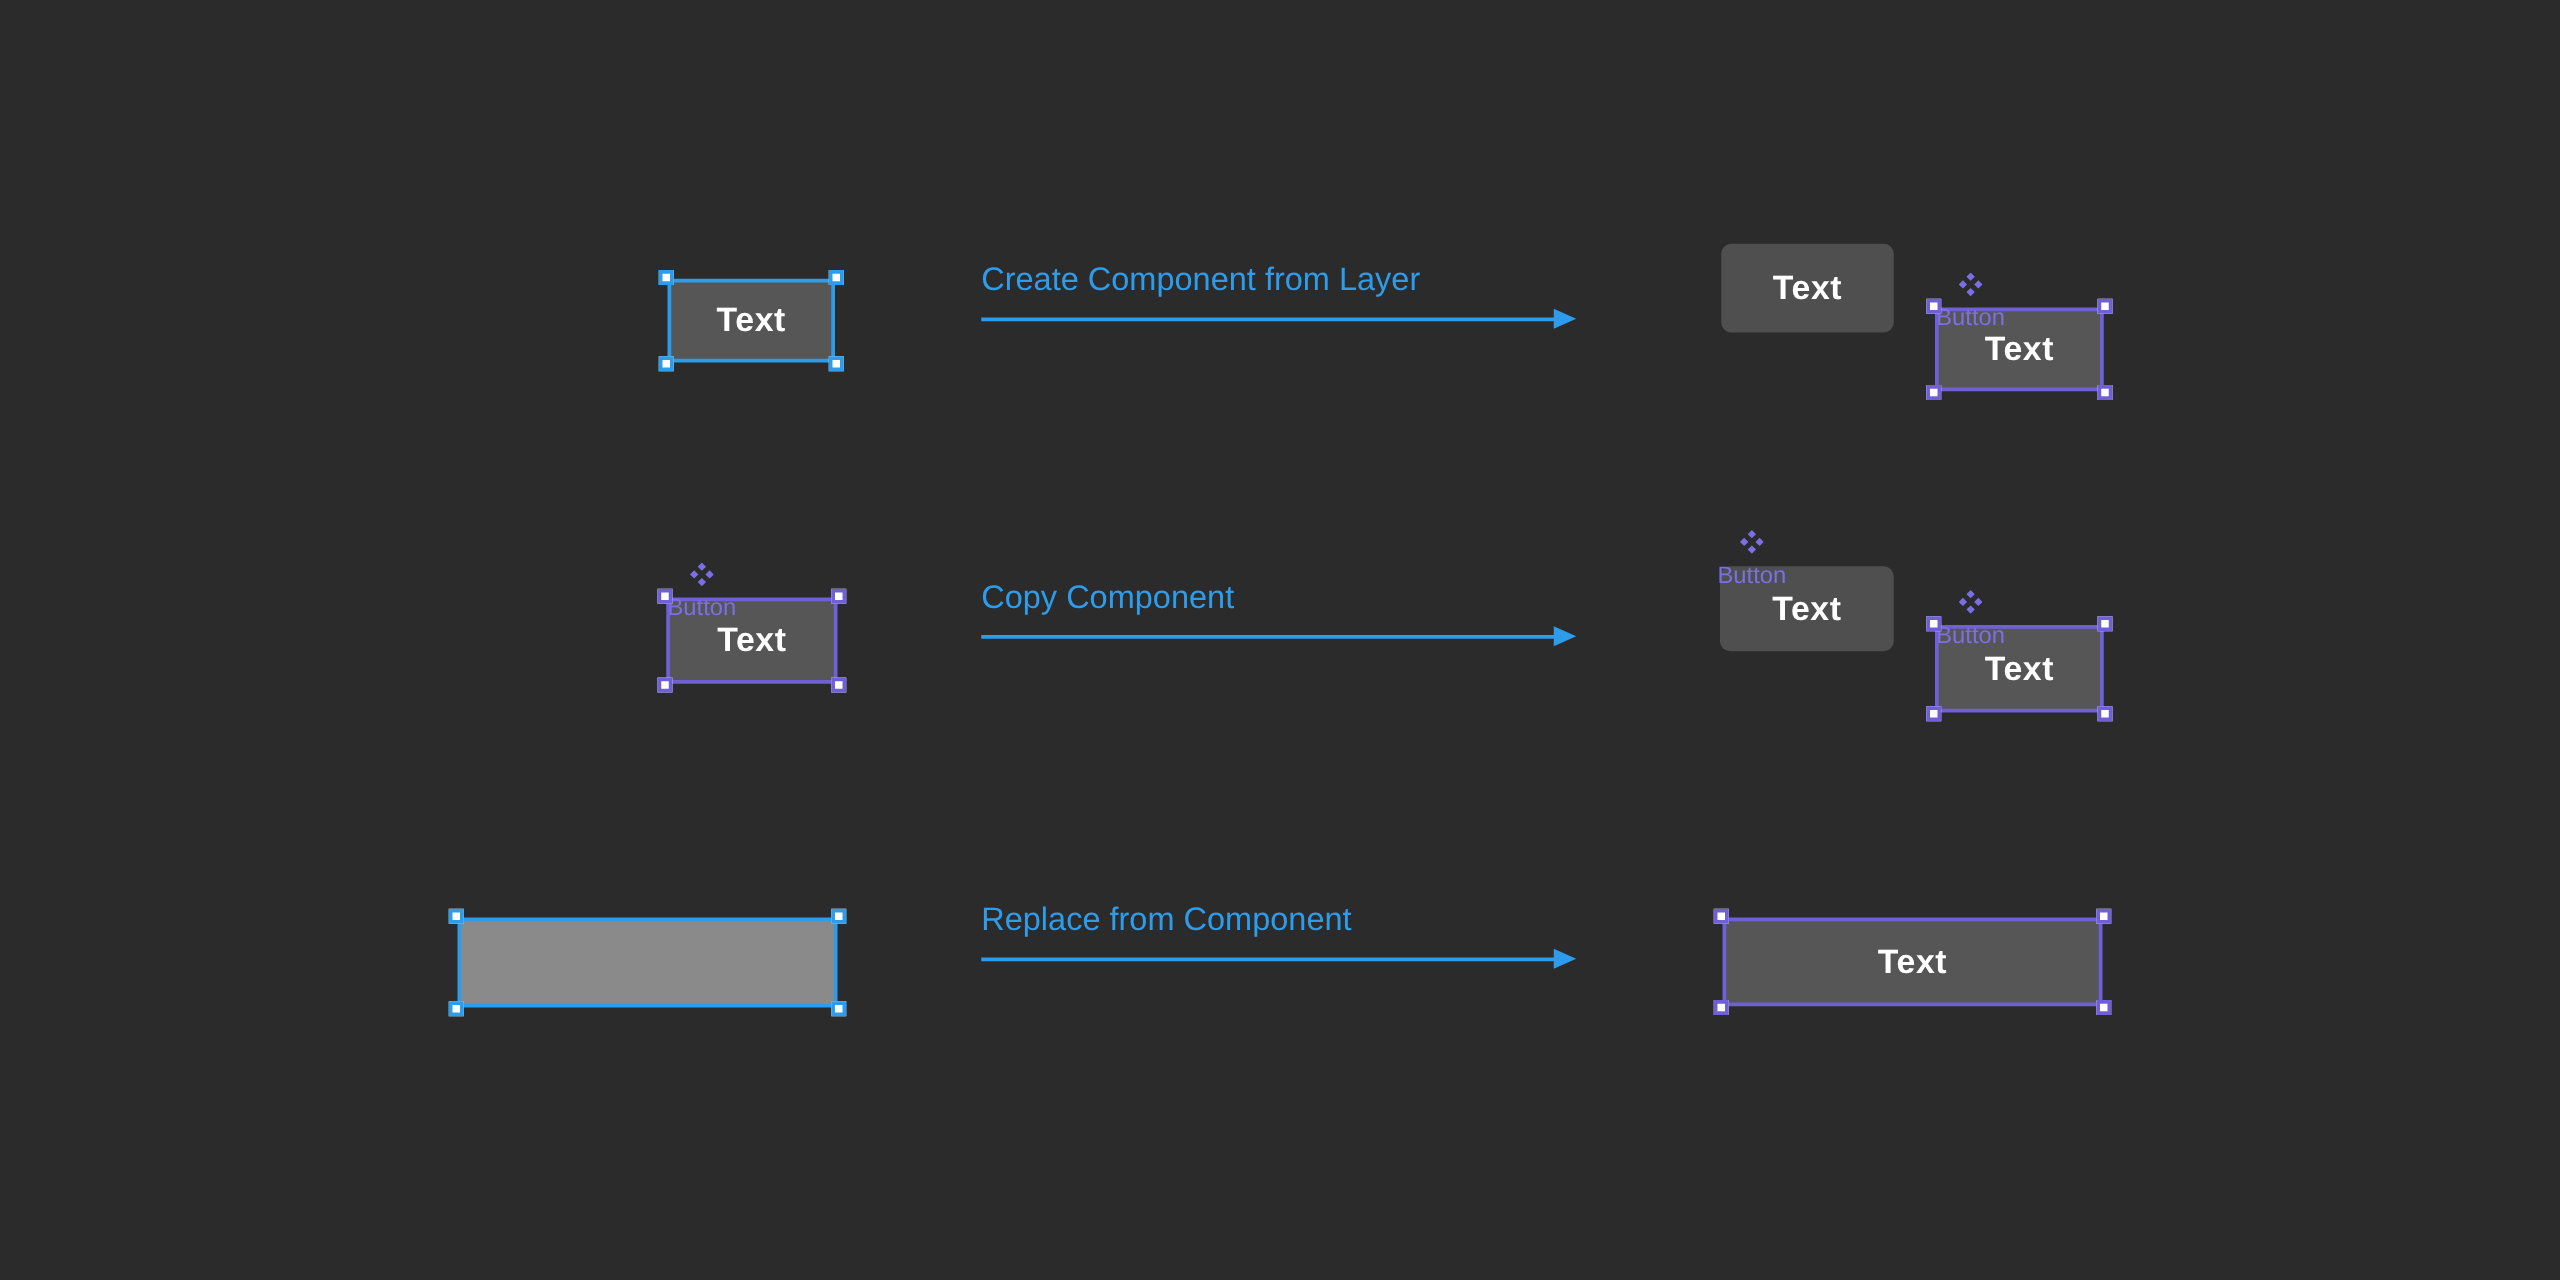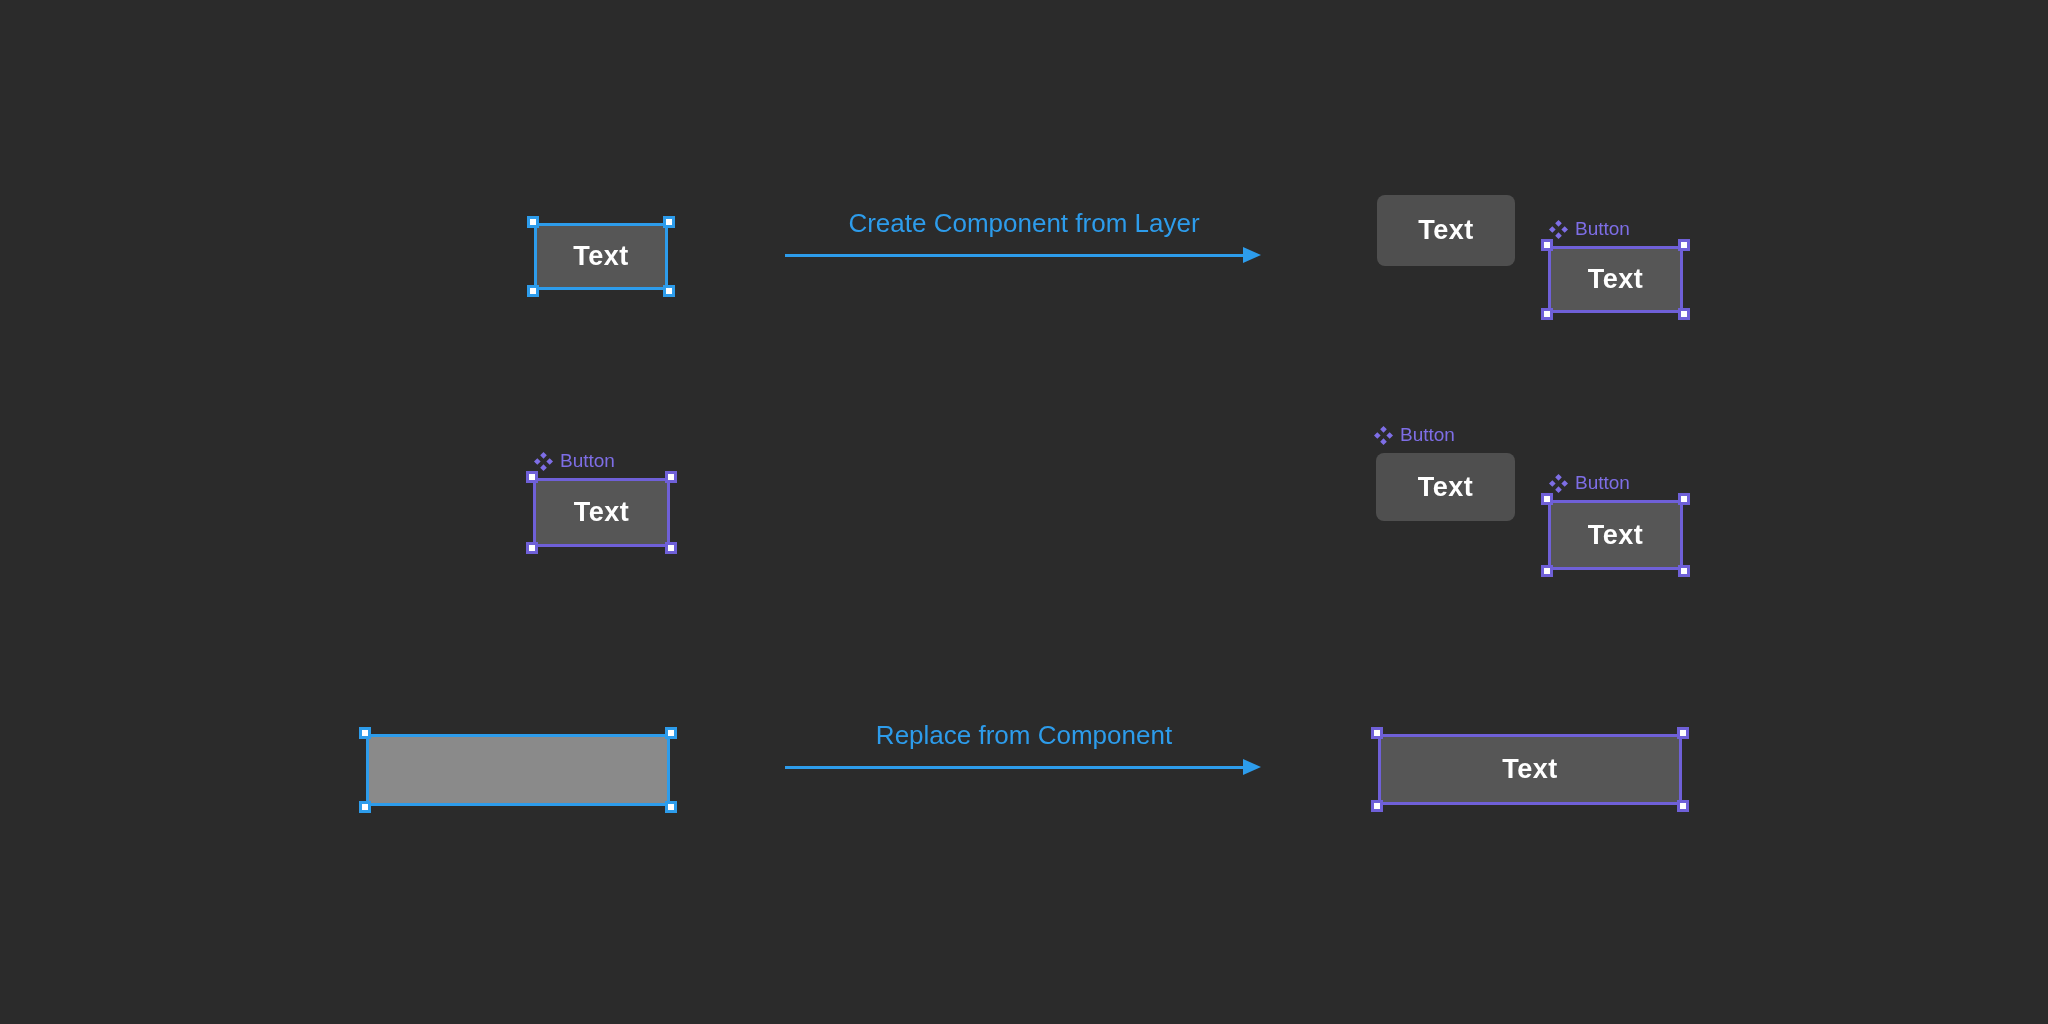--- a/index.html
+++ b/index.html
@@ -31,26 +31,26 @@
   
   .handle{position:absolute;width:12px;height:12px;background:var(--white);border:3px solid var(--blue);}
   .purple .handle{border-color:var(--purple-border);}
   .handle.tl{left:-10px;top:-10px;}
   .handle.tr{right:-10px;top:-10px;}
   .handle.bl{left:-10px;bottom:-10px;}
   .handle.br{right:-10px;bottom:-10px;}
 
   
   .comp-label{position:absolute;left:-2px;top:-31px;display:flex;align-items:center;gap:7px;
-    color:var(--purple);font-size:19px;line-height:22px;white-space:nowrap;}
+    color:var(--purple);font-size:19px;line-height:22px;white-space:nowrap;flex-direction:column;}
   .comp-label svg{display:block;}
 
   
   .arrow{position:absolute;width:478px;}
-  .arrow-label{width:100%;text-align:center;color:var(--blue);font-size:26px;line-height:32px;
+  .arrow-label{width:100%;color:var(--blue);font-size:26px;line-height:32px;
     margin-bottom:15px;white-space:nowrap;}
   .arrow-line{position:relative;width:460px;height:3px;background:var(--blue);}
   .arrow-head{position:absolute;left:458px;top:-7px;width:0;height:0;
     border-left:18px solid var(--blue);border-top:8.5px solid transparent;border-bottom:8.5px solid transparent;}
 </style>
 </head>
 <body>
 
 <div id="canvas">
 
@@ -100,20 +100,26 @@
       </svg>
       <span>Button</span>
     </div>
     <span class="handle tl"></span>
     <span class="handle tr"></span>
     <span class="handle bl"></span>
     <span class="handle br"></span>
     <span class="box-text">Text</span>
   </div>
 
+  <div class="arrow" style="left:785px;top:461px;">
+    <div class="arrow-label">Copy Component</div>
+    <div class="arrow-line">
+      <span class="arrow-head"></span>
+    </div>
+  </div>
 
   <div class="box plain-btn" style="left:1376px;top:453px;width:139px;height:68px;">
     <div class="comp-label" style="top:-29px;">
       <svg width="19" height="19" viewBox="0 0 16 16">
         <path fill="#7e6ee6" d="M8 0l2.8 2.8L8 5.6 5.2 2.8Z
                                M2.8 5.2 5.6 8 2.8 10.8 0 8Z
                                M13.2 5.2 16 8l-2.8 2.8L10.4 8Z
                                M8 10.4l2.8 2.8L8 16l-2.8-2.8Z"></path>
       </svg>
       <span>Button</span>

